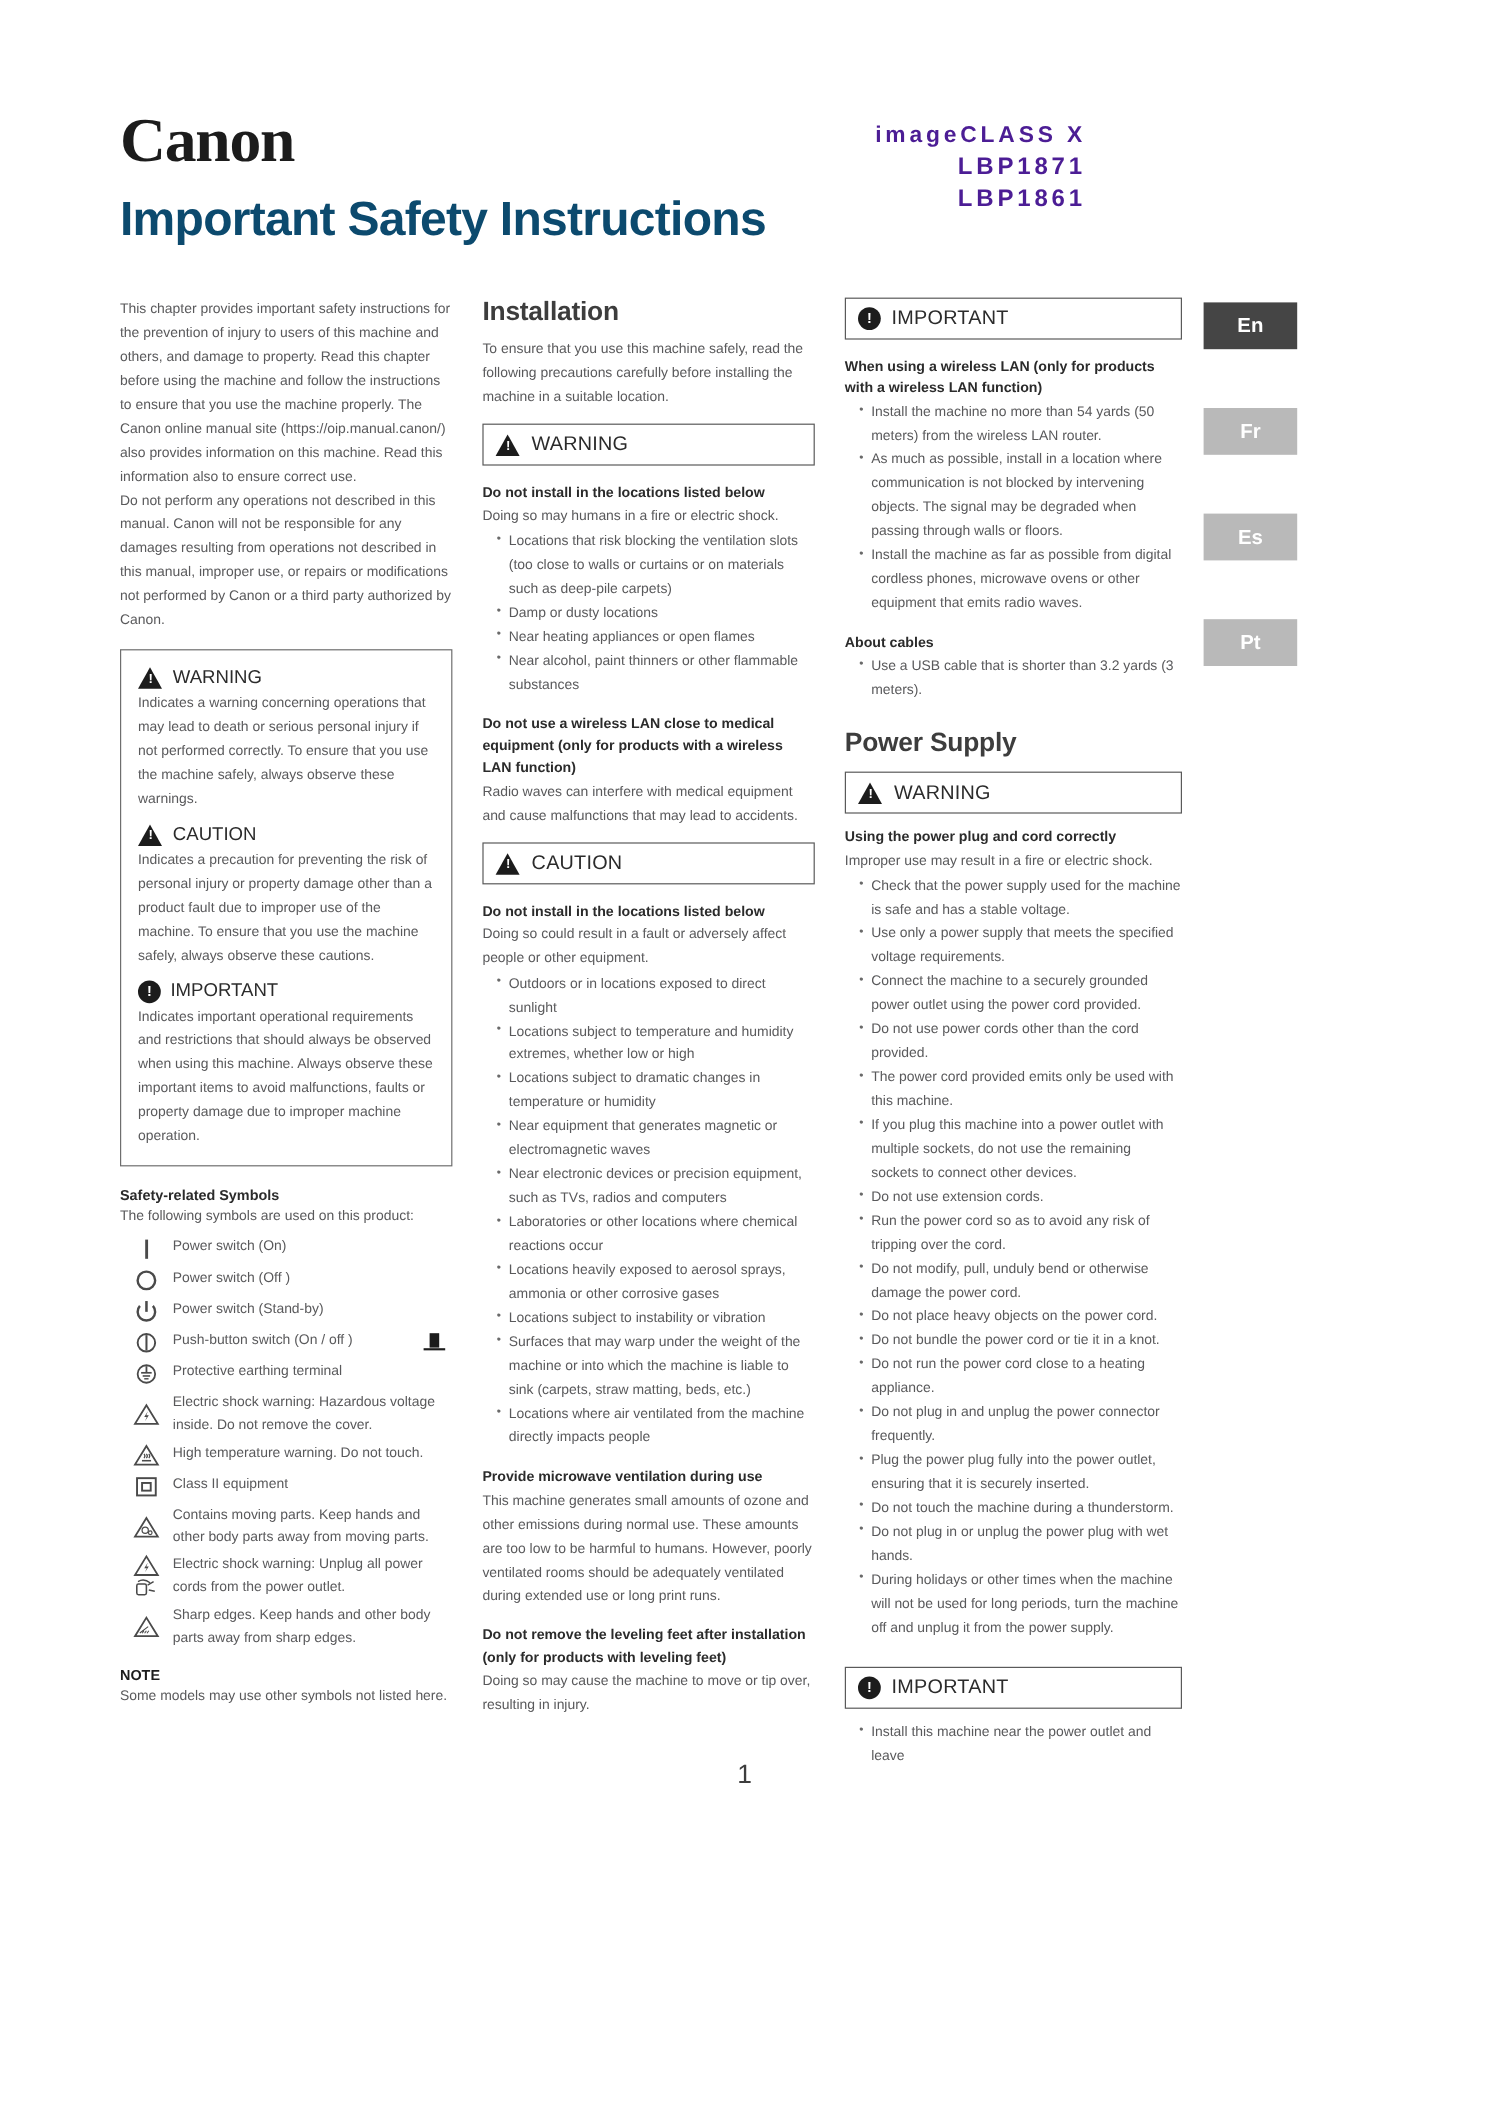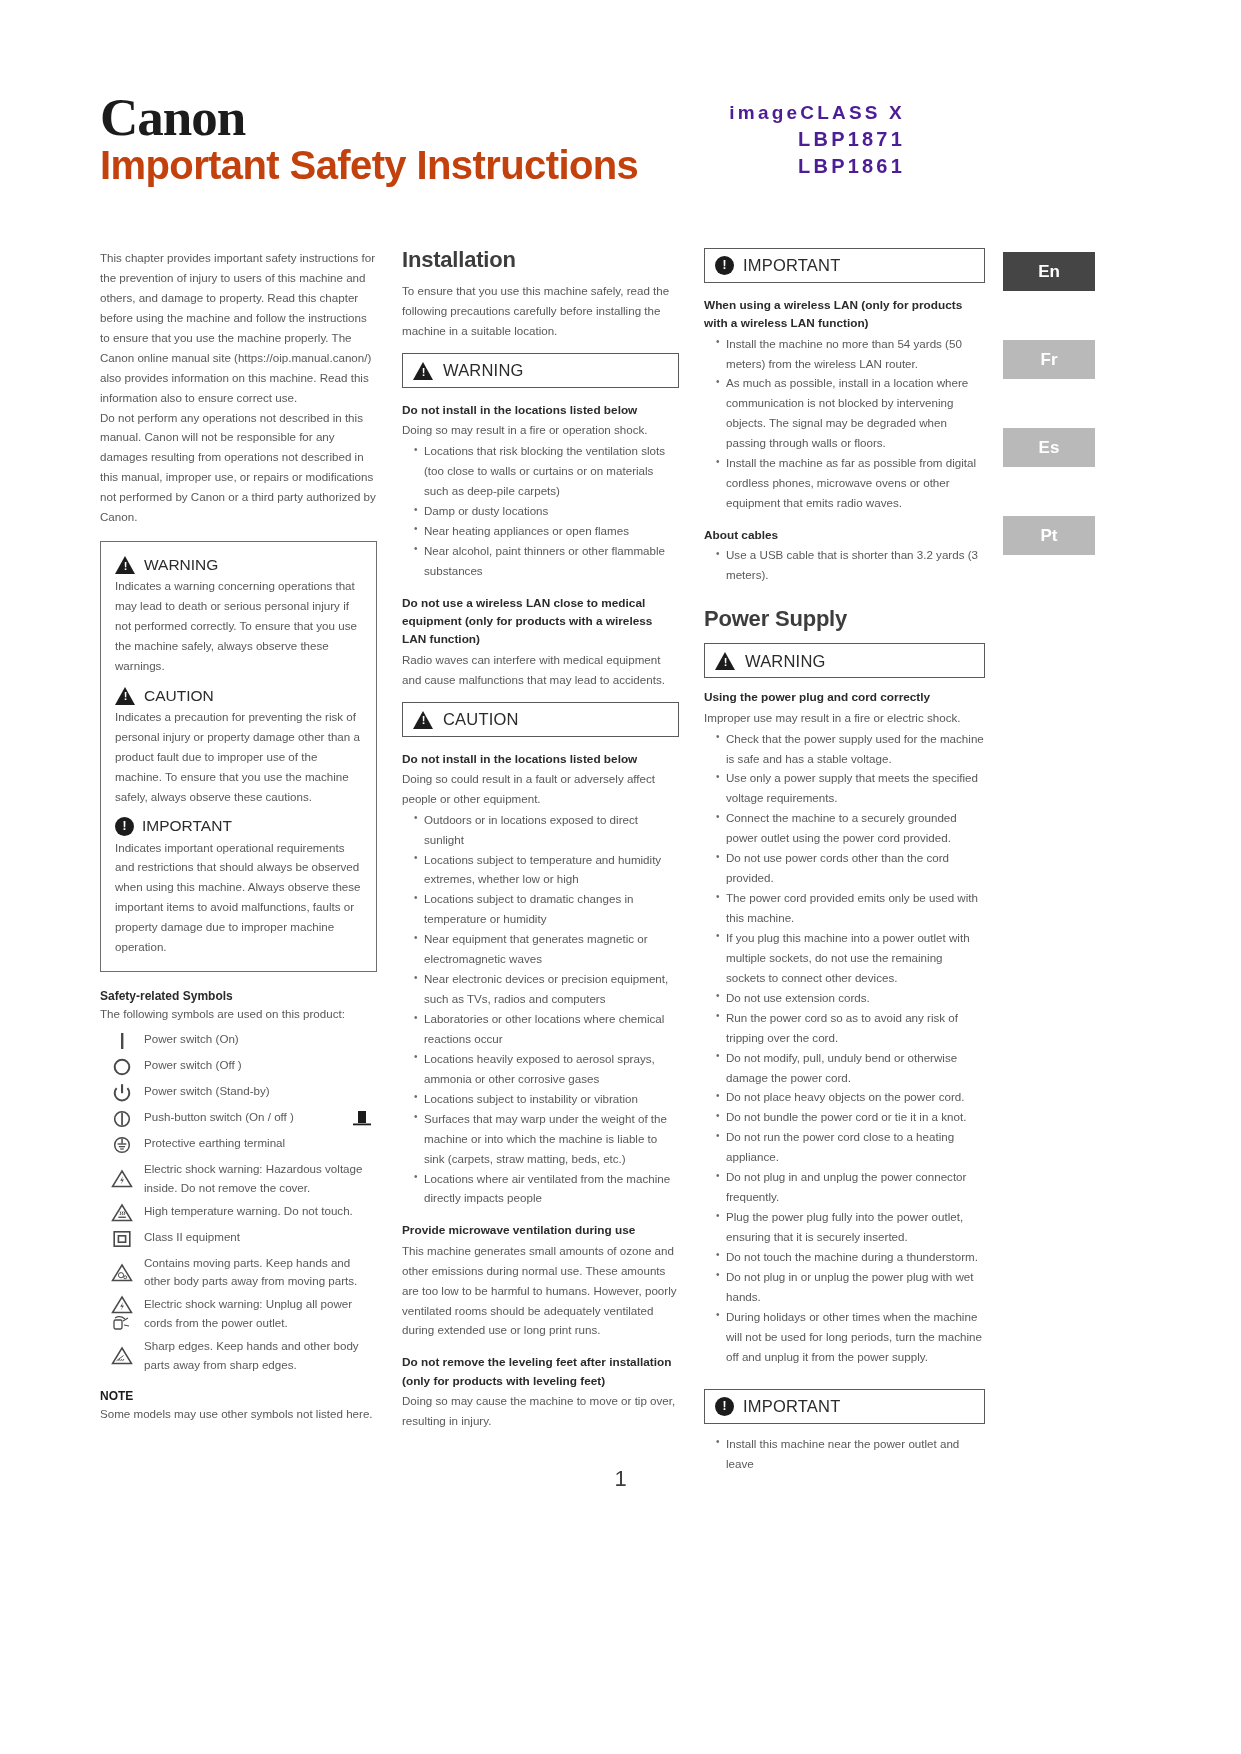--- a/index.html
+++ b/index.html
@@ -33,23 +33,24 @@
     font-weight: bold;
     font-size: 52px;
     letter-spacing: -1px;
     color: #1c1c1c;
     line-height: 1;
     font-style: normal;
     transform: scaleX(1.02);
     transform-origin: left center;
   }
   .doc-title {
+    margin-top: 18px;
     font-size: 40px;
     font-weight: bold;
-    color: #c2410c;
+    color: #0c4a6e;
     letter-spacing: -0.6px;
     line-height: 1.05;
   }
   .model-block {
     position: absolute;
     right: 240px;
     top: 8px;
     text-align: right;
     color: #4c1d95;
   }
@@ -238,21 +239,21 @@
   }
 
   
   .lang-tabs {
     position: absolute;
     left: 1003px;
     top: 252px;
     width: 80px;
   }
   .lang-tab {
-    width: 92px;
+    width: 78px;
     height: 39px;
     display: flex;
     align-items: center;
     justify-content: center;
     color: #ffffff;
     font-size: 17px;
     font-weight: bold;
     margin-bottom: 49px;
   }
 
@@ -468,21 +469,21 @@
       <div class="sec-head">Installation</div>
       <div class="body-text">To ensure that you use this machine safely, read the following precautions carefully before installing the machine in a suitable location.</div>
 
       <div class="alert-box">
         <span class="icon-warn"></span>
         <span class="label">WARNING</span>
       </div>
 
       <div>
         <div class="sub-head">Do not install in the locations listed below</div>
-        <div class="body-text">Doing so may result in a fire or operation shock.</div>
+        <div class="body-text">Doing so may humans in a fire or electric shock.</div>
         <ul class="bullets">
           <li>Locations that risk blocking the ventilation slots (too close to walls or curtains or on materials such as deep-pile carpets)</li>
           <li>Damp or dusty locations</li>
           <li>Near heating appliances or open flames</li>
           <li>Near alcohol, paint thinners or other flammable substances</li>
         </ul>
       </div>
 
       <div>
         <div class="sub-head">Do not use a wireless LAN close to medical equipment (only for products with a wireless LAN function)</div>

